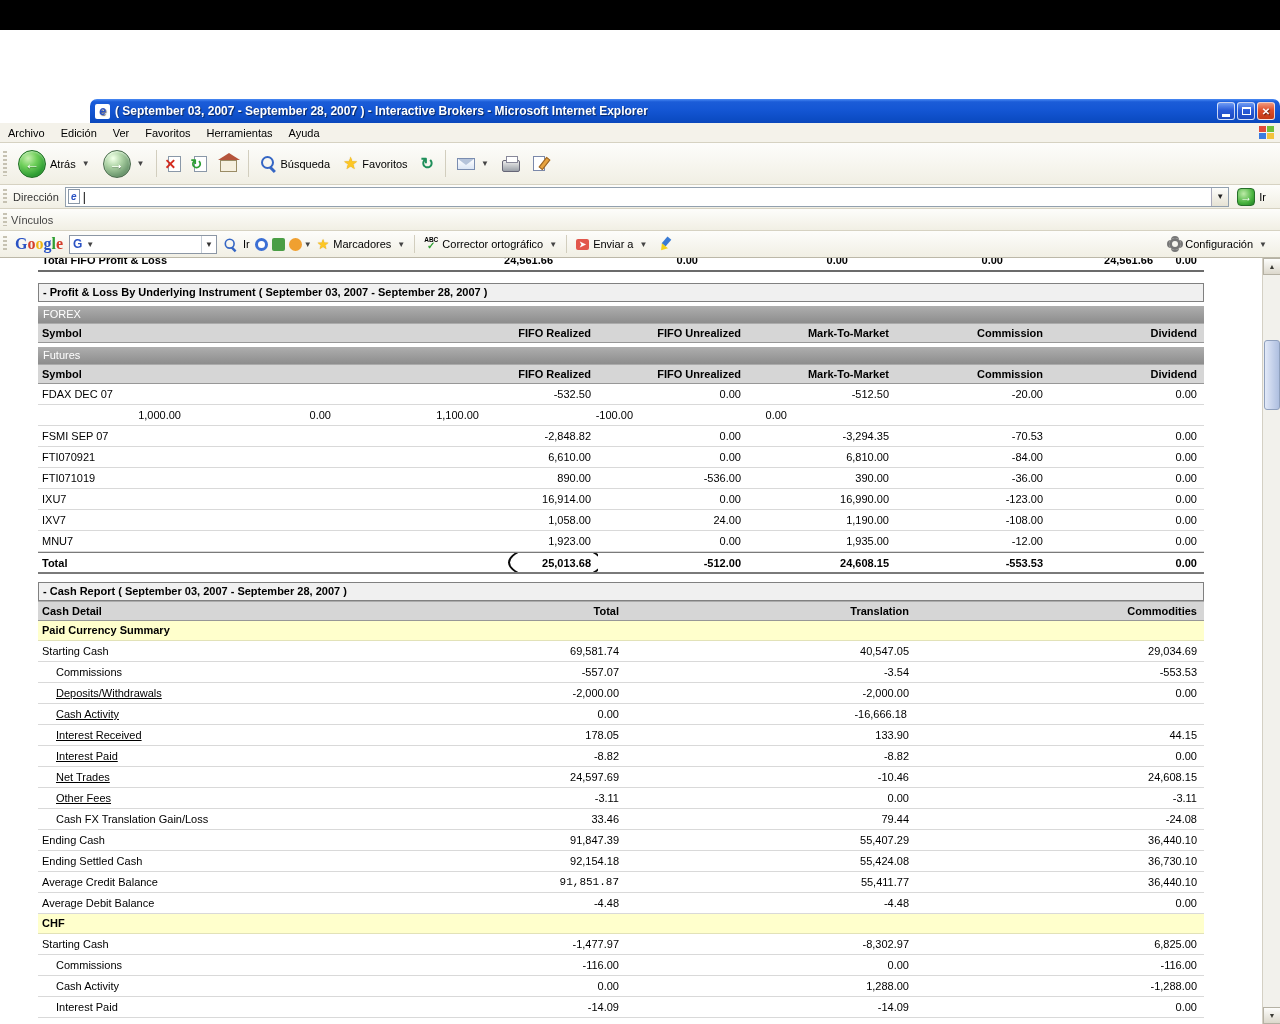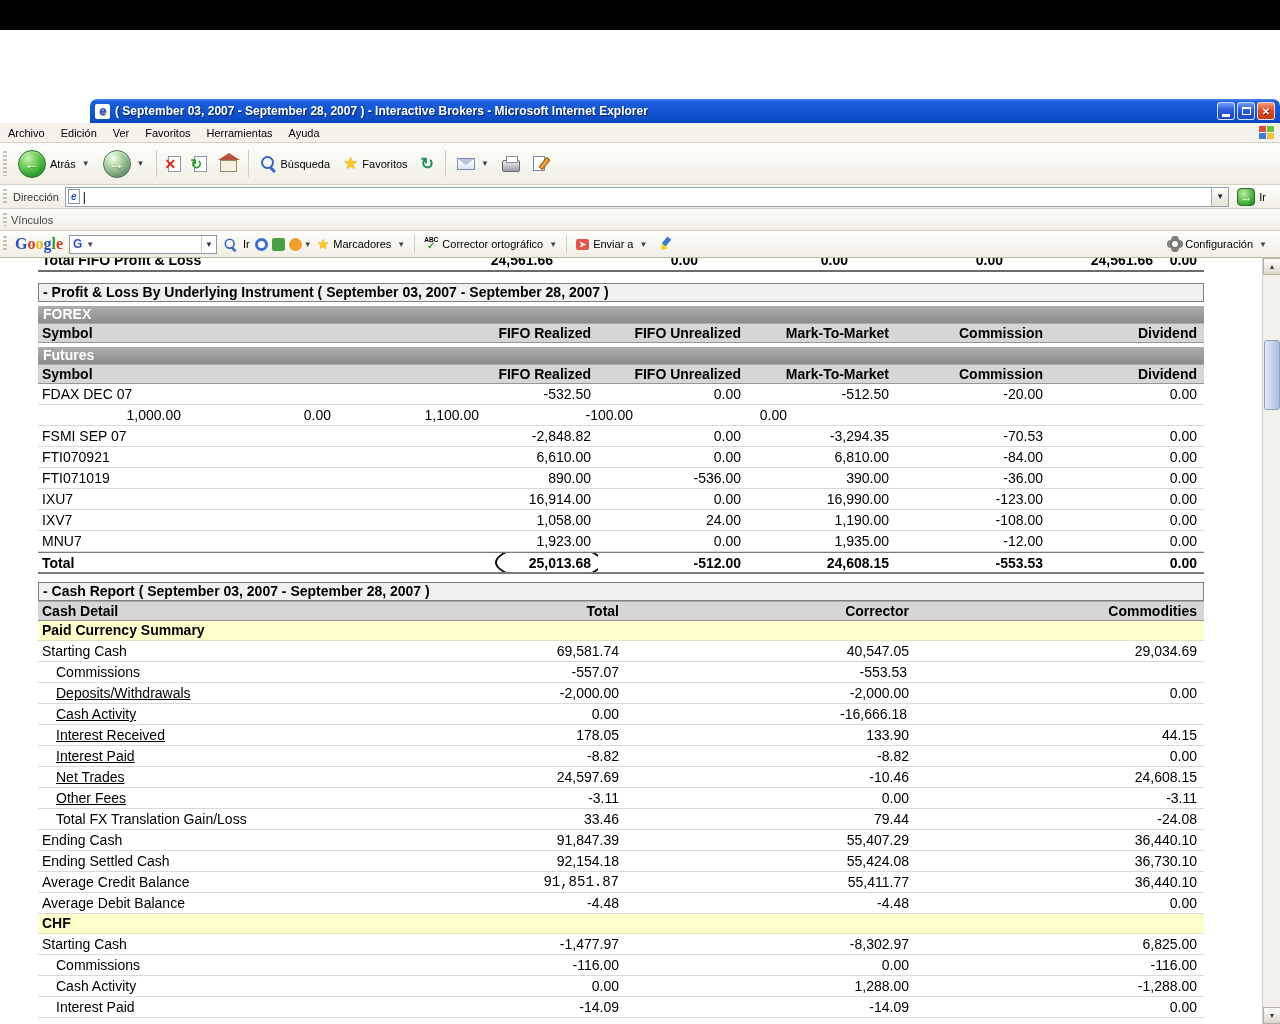--- a/index.html
+++ b/index.html
@@ -98,28 +98,28 @@
     display:flex; align-items:center; justify-content:center; flex:none; }
   .hl-ic { position:relative; width:14px; height:16px; margin:0 6px; flex:none; }
   .hl-ic::before { content:""; position:absolute; left:6px; top:1px; width:5px; height:9px; background:#3a7bd5; transform:rotate(40deg); }
   .hl-ic::after { content:""; position:absolute; left:1px; top:9px; border-left:4px solid transparent; border-right:4px solid transparent; border-top:6px solid #f3d11a; transform:rotate(40deg); }
   .gsettings { margin-left:auto; margin-right:8px; }
   .gear-ic { width:12px; height:12px; border:3px solid #777; border-radius:50%; flex:none;
     box-shadow:0 -4px 0 -2px #777, 0 4px 0 -2px #777, -4px 0 0 -2px #777, 4px 0 0 -2px #777; }
 
   
   .content { position:absolute; left:0; top:258px; width:1262px; height:766px; background:#fff; overflow:hidden; }
-  .report { margin:-8px 0 0 38px; width:1166px; font-size:14px; color:#000; }
+  .report { margin:-8px 0 0 38px; width:1166px; font-size:11px; color:#000; }
   .r, .hdr, .clip-row { display:flex; }
   .cell { flex:none; overflow:hidden; white-space:nowrap; padding-left:4px; line-height:inherit; }
   .num { text-align:right; padding-right:7px; padding-left:0; }
   .r { height:21px; line-height:20px; border-bottom:1px solid #d9d9d9; }
   .clip-row { height:22px; line-height:20px; font-weight:bold; border-bottom:2px solid #6b6b6b; }
   .sec-title { height:19px; line-height:16px; background:#f0f0f0; border:1px solid #808080; font-weight:bold; padding-left:4px; }
-  .grp { height:17px; line-height:16px; background:linear-gradient(180deg,#aeaeae,#8d8d8d); color:#fff; font-weight:bold;
+  .grp { height:17px; line-height:16px; background:linear-gradient(180deg,#aeaeae,#8d8d8d); color:#fff; font-weight:normal;
     padding-left:5px; margin-top:4px; }
   .hdr { height:20px; line-height:19px; background:#d6d6d6; font-weight:bold; border-top:1px solid #ababab; border-bottom:1px solid #979797; }
   .ccy { height:20px; line-height:19px; background:#ffffcc; font-weight:bold; padding-left:4px; border-bottom:1px solid #e2e2b8; }
   .total { font-weight:bold; height:22px; border-top:1px solid #7a7a7a; border-bottom:2px solid #7a7a7a; }
   .ind { padding-left:18px; }
   .lnk { text-decoration:underline; }
   .circled { position:relative; display:inline-block; }
   .circled::after { content:""; position:absolute; left:-34px; right:-12px; top:-9px; bottom:-8px;
     border:2px solid #0a0a0a; border-radius:50%; pointer-events:none; }
 
@@ -381,33 +381,34 @@
           <span class="cell num" style="width: 150px;"><span class="circled">25,013.68</span></span>
           <span class="cell num" style="width: 150px;"><span>-512.00</span></span>
           <span class="cell num" style="width: 148px;"><span>24,608.15</span></span>
           <span class="cell num" style="width: 154px;"><span>-553.53</span></span>
           <span class="cell num" style="width: 154px;"><span>0.00</span></span>
         </div>
         <div class="sec-title" style="margin-top: 8px;">- Cash Report ( September 03, 2007 - September 28, 2007 )</div>
         <div class="hdr">
           <span class="cell" style="width: 300px;">Cash Detail</span>
           <span class="cell num" style="width: 288px;">Total</span>
-          <span class="cell num" style="width: 290px;">Corrector</span>
+          <span class="cell num" style="width: 290px;">Translation</span>
           <span class="cell num" style="width: 288px;">Commodities</span>
         </div>
         <div class="ccy">Paid Currency Summary</div>
         <div class="r">
           <span class="cell" style="width: 300px;">Starting Cash</span>
           <span class="cell num" style="width: 288px;">69,581.74</span>
           <span class="cell num" style="width: 290px;">40,547.05</span>
           <span class="cell num" style="width: 288px;">29,034.69</span>
         </div>
         <div class="r">
           <span class="cell ind" style="width: 300px;">Commissions</span>
           <span class="cell num" style="width: 288px;">-557.07</span>
+          <span class="cell num" style="width: 290px;">-3.54</span>
           <span class="cell num" style="width: 288px;">-553.53</span>
         </div>
         <div class="r">
           <span class="cell ind lnk" style="width: 300px;">Deposits/Withdrawals</span>
           <span class="cell num" style="width: 288px;">-2,000.00</span>
           <span class="cell num" style="width: 290px;">-2,000.00</span>
           <span class="cell num" style="width: 288px;">0.00</span>
         </div>
         <div class="r">
           <span class="cell ind lnk" style="width: 300px;">Cash Activity</span>
@@ -432,21 +433,21 @@
           <span class="cell num" style="width: 290px;">-10.46</span>
           <span class="cell num" style="width: 288px;">24,608.15</span>
         </div>
         <div class="r">
           <span class="cell ind lnk" style="width: 300px;">Other Fees</span>
           <span class="cell num" style="width: 288px;">-3.11</span>
           <span class="cell num" style="width: 290px;">0.00</span>
           <span class="cell num" style="width: 288px;">-3.11</span>
         </div>
         <div class="r">
-          <span class="cell ind" style="width: 300px;">Total FX Translation Gain/Loss</span>
+          <span class="cell ind" style="width: 300px;">Cash FX Translation Gain/Loss</span>
           <span class="cell num" style="width: 288px;">33.46</span>
           <span class="cell num" style="width: 290px;">79.44</span>
           <span class="cell num" style="width: 288px;">-24.08</span>
         </div>
         <div class="r">
           <span class="cell" style="width: 300px;">Ending Cash</span>
           <span class="cell num" style="width: 288px;">91,847.39</span>
           <span class="cell num" style="width: 290px;">55,407.29</span>
           <span class="cell num" style="width: 288px;">36,440.10</span>
         </div>

